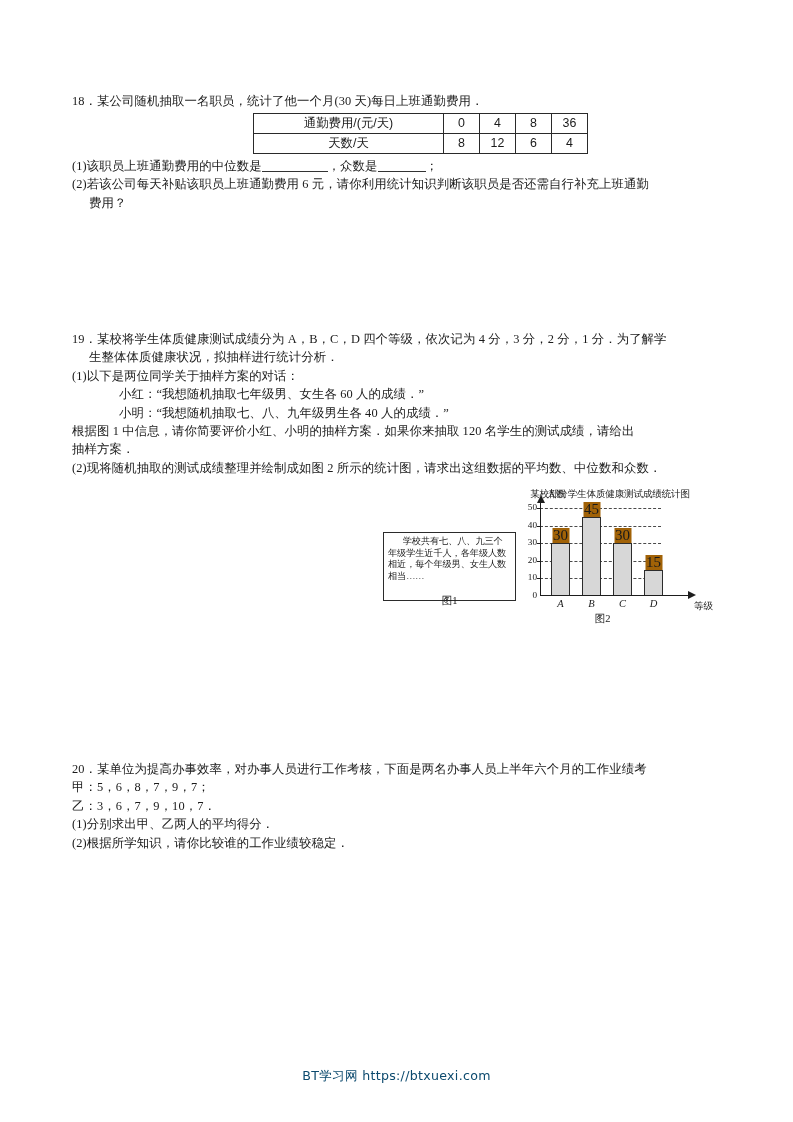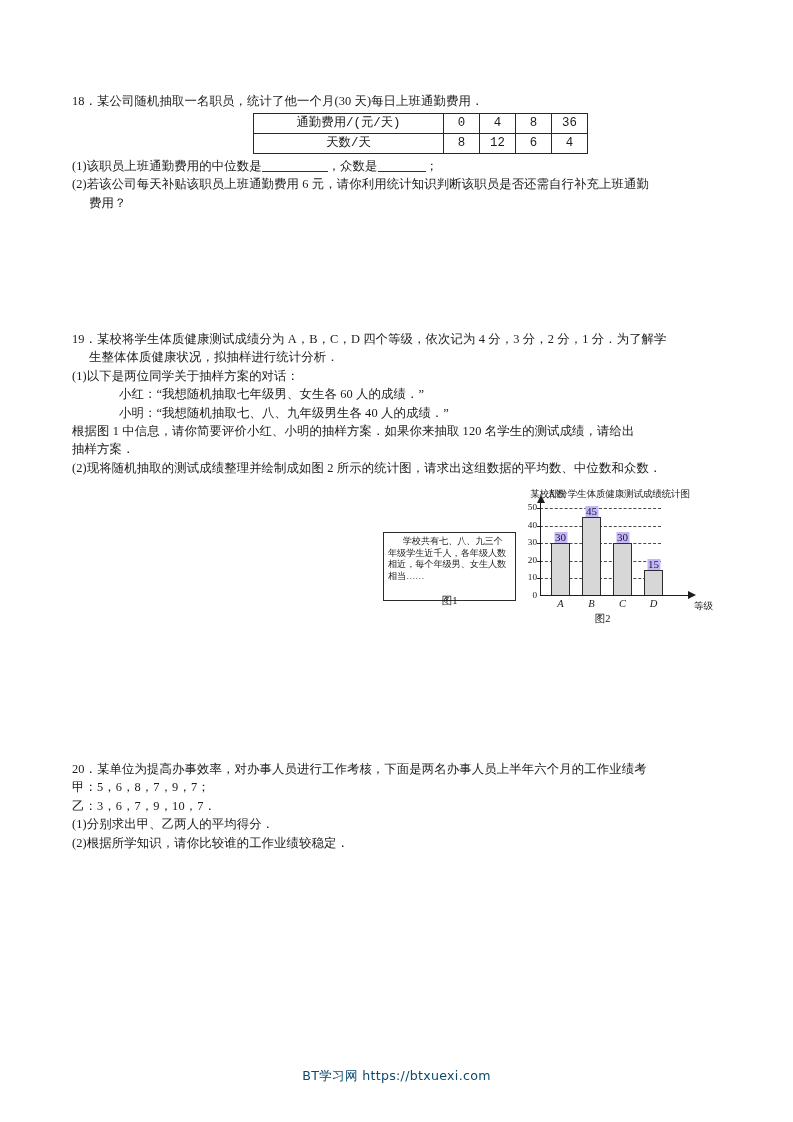--- a/index.html
+++ b/index.html
@@ -36,21 +36,21 @@
   .ind2 { }
   .ind3 { margin-left: 47px; }
   .blank-lg { display: inline-block; width: 66px; border-bottom: 1px solid #333; height: 0.95em; vertical-align: -2px; }
   .blank-sm { display: inline-block; width: 48px; border-bottom: 1px solid #333; height: 0.95em; vertical-align: -2px; }
 
   
   .tbl-wrap { position: absolute; left: 253px; top: 113px; }
   table.data {
     border-collapse: collapse;
     font-size: 12.4px;
-    font-family: Liberation Mono, monospace;
+    font-family: Liberation Sans, sans-serif;
     padding-left: 48px;
   }
   table.data td {
     border: 1px solid #2a2a2a;
     text-align: center;
     height: 19px;
     padding: 0 2px;
     line-height: 19px;
   }
   table.data td.hdr { width: 185px; }
@@ -171,23 +171,23 @@
     background: #d7d7d7;
     border: 1px solid #2c2c2c;
     box-sizing: border-box;
   }
   .bar-val {
     position: absolute;
     bottom: 100%;
     left: 50%;
     transform: translateX(-50%);
     margin-bottom: 1px;
-    font-size: 11px;
+    font-size: 15px;
     line-height: 1;
-    background: #c4b5fd;
+    background: #a16207;
     padding: 0 1px;
     white-space: nowrap;
   }
   .cat-lbl {
     position: absolute;
     top: 100%;
     margin-top: 3px;
     left: 50%;
     transform: translateX(-50%);
     font-size: 10.5px;

